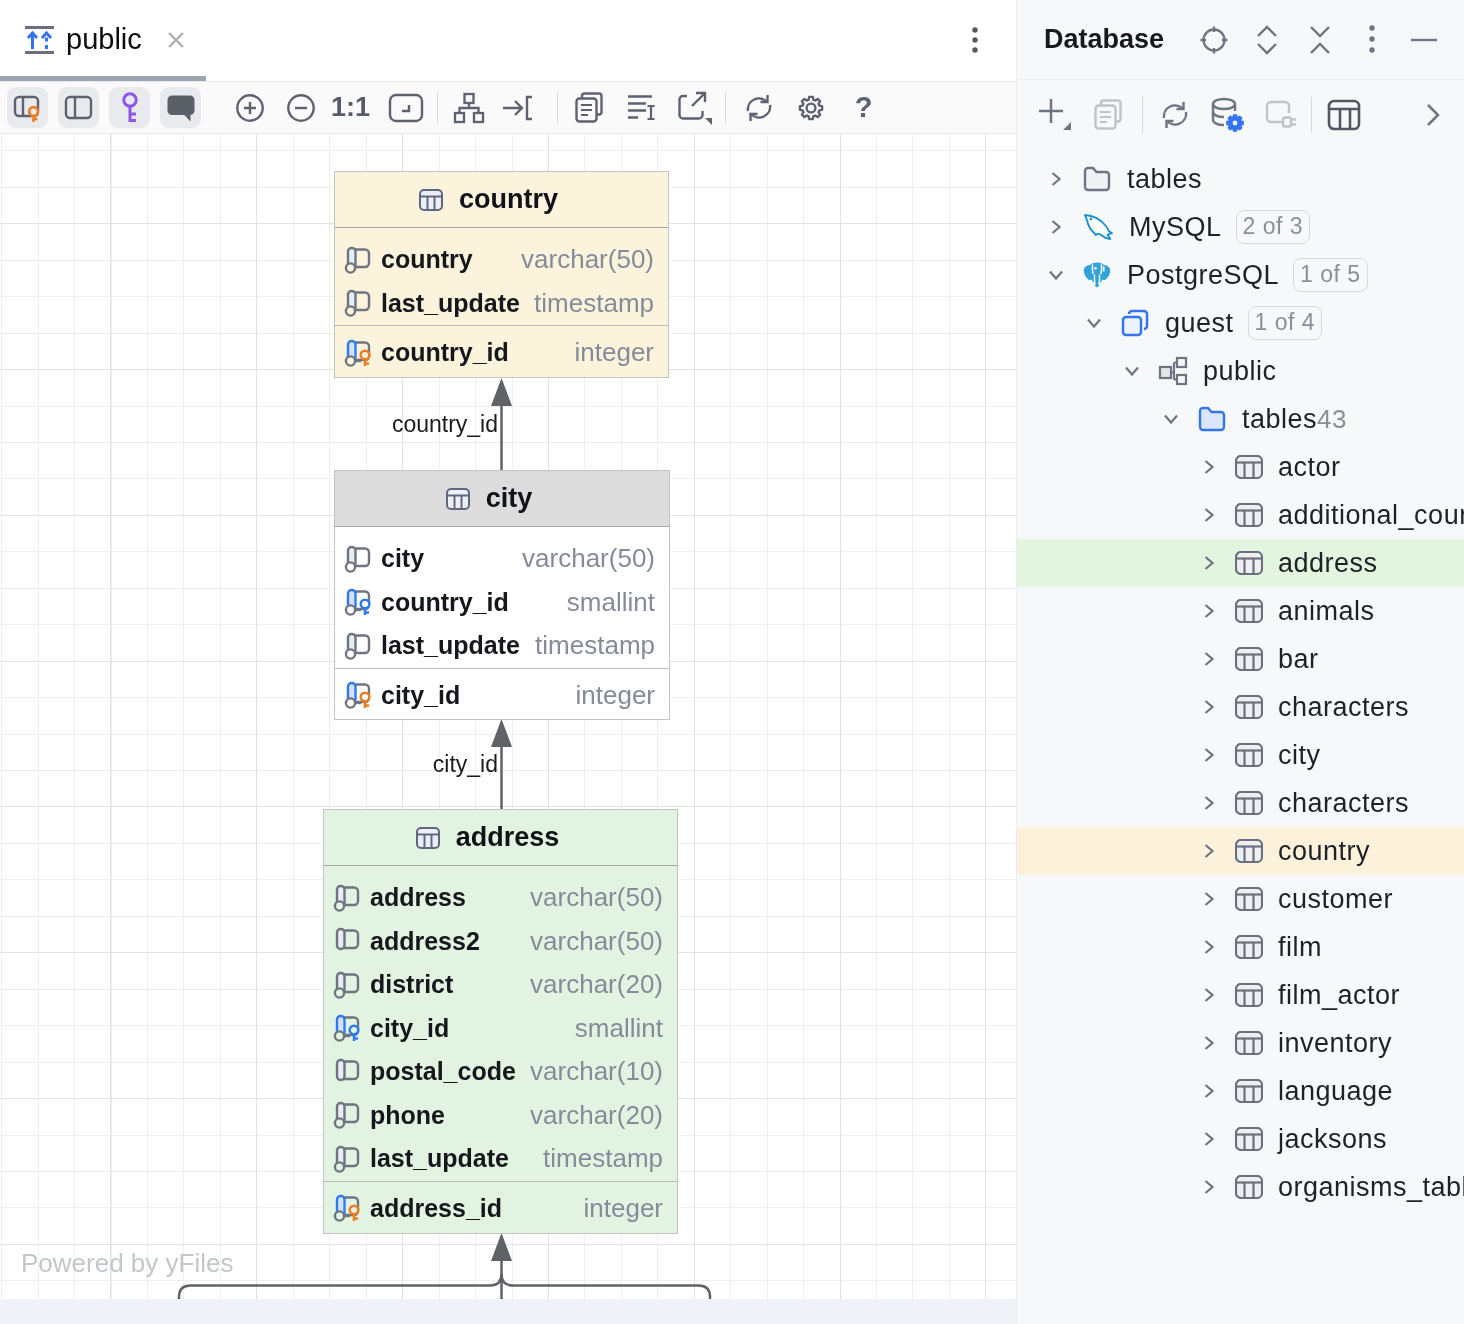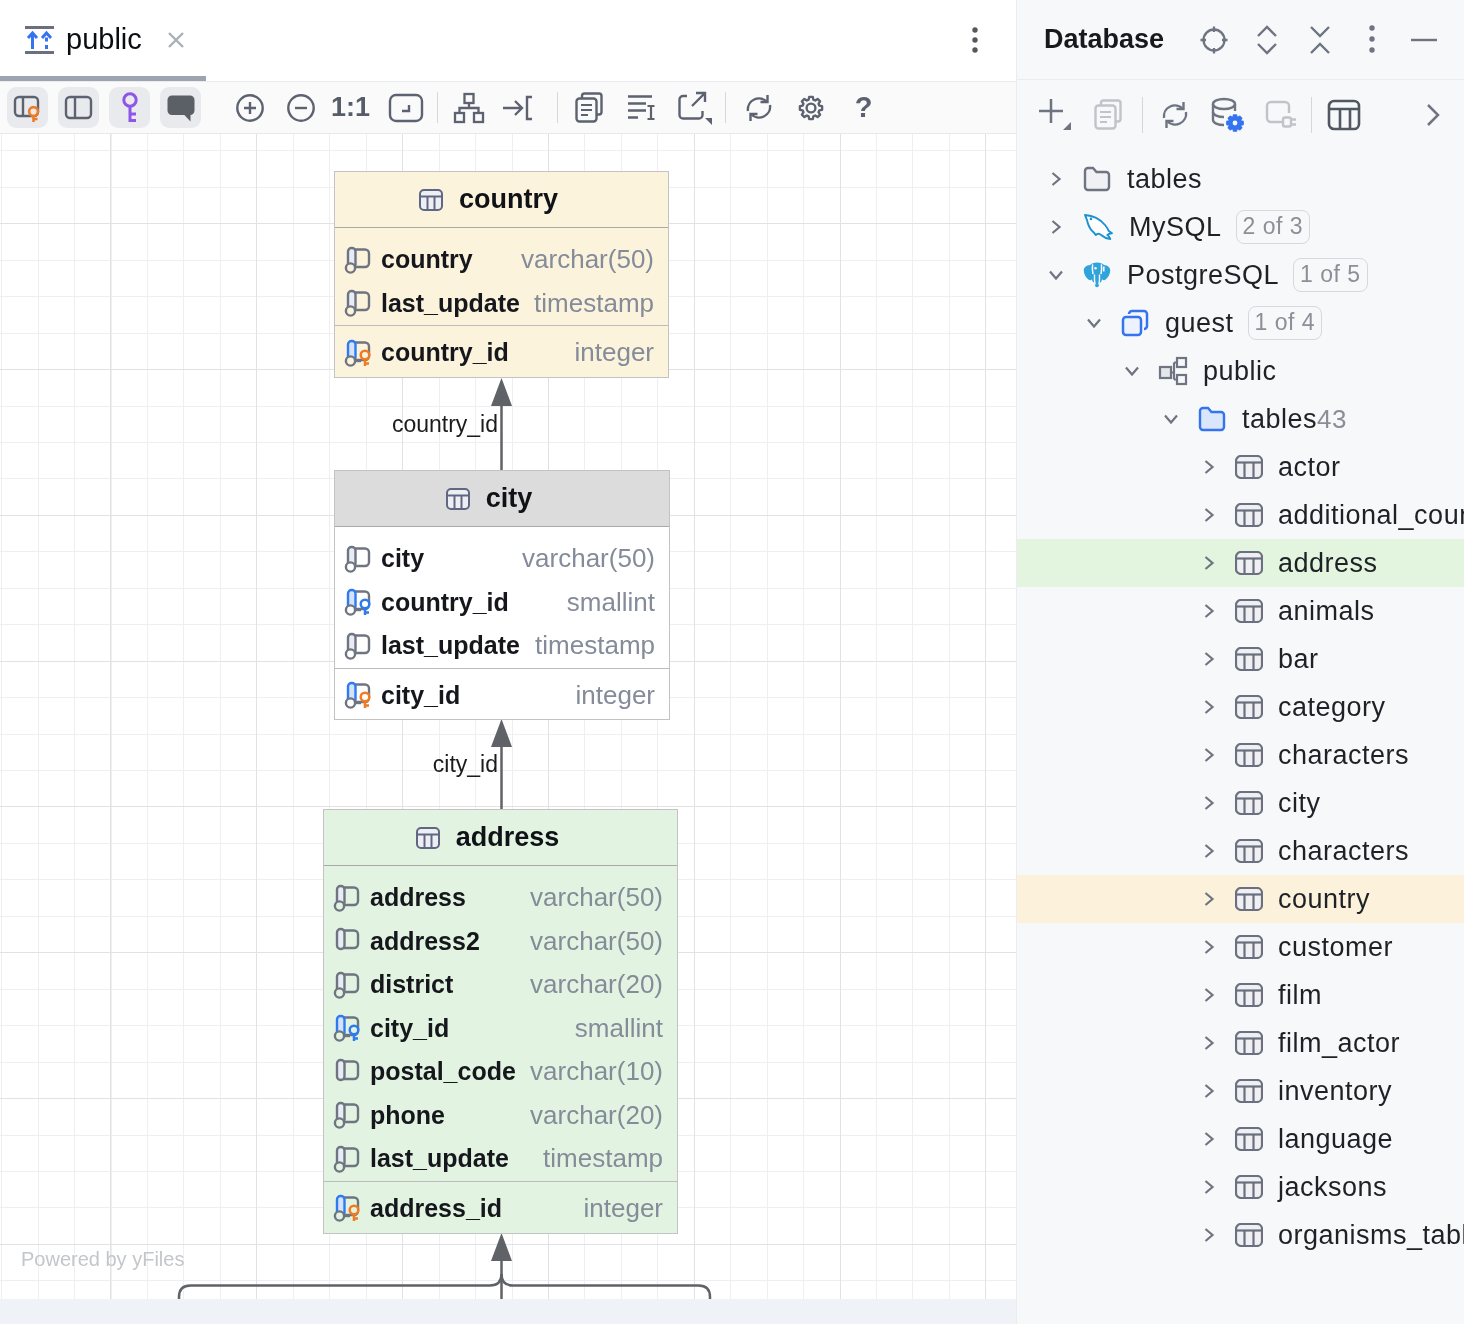--- a/index.html
+++ b/index.html
@@ -10,21 +10,21 @@
 #tabunderline{position:absolute;left:0;top:76px;width:206px;height:5px;background:#9da4b0}
 #ltoolbar{position:absolute;left:0;top:81px;width:1016px;height:53px;background:#fafafb;
   border-top:1px solid #e9ebee;border-bottom:1px solid #e7e9ec}
 .tbtn{position:absolute;top:5px;width:41px;height:41px;border-radius:9px;background:#e9eaee;
   display:flex;align-items:center;justify-content:center}
 .tico{position:absolute;top:5px;width:41px;height:41px;display:flex;align-items:center;justify-content:center}
 .tsep{position:absolute;top:10px;width:1px;height:31px;background:#d4d7dc}
 
 #canvas{position:absolute;left:0;top:134px;width:1016px;height:1190px;background:#fff;overflow:hidden}
 #bstrip{position:absolute;left:0;top:1299px;width:1016px;height:25px;background:#eff2f6}
-#yfiles{position:absolute;left:21px;top:1114px;font-size:20px;color:#c3c6ca}
+#yfiles{position:absolute;left:21px;top:1114px;font-size:26px;color:#c3c6ca}
 
 .node{position:absolute;border:1.5px solid #c3c3c3}
 .nhead{height:56px;display:flex;align-items:center;justify-content:center;padding-right:26px;
   font-weight:bold;font-size:27px;color:#101217;border-bottom:1.5px solid #a9a9a9}
 .nhead svg{margin-right:16px}
 .nrow{height:43.5px;display:flex;align-items:center;padding:0 14px 0 9px;font-size:26px}
 .nrow .nm{font-weight:bold;font-size:25px;color:#15171c;white-space:pre}
 .nrow .ty{margin-left:auto;color:#848b99}
 .nrow svg{margin-right:8px;flex:none}
 .ksep{height:0;border-top:1.5px solid #bcbcbc;margin-bottom:5px}
@@ -676,32 +676,20 @@
 <div class="trow" style="padding-left:184px">
         <svg class="chev" width="16" height="16" viewBox="0 0 16 16">
           <path d="M4.5 2 L11.5 8 L4.5 14" fill="none" stroke="#6e7480" stroke-width="2.2"></path>
         </svg>
         <svg class="icn" width="28" height="24" viewBox="0 0 28 24">
           <rect x="1" y="1" width="26" height="22" rx="5" fill="#f0f0f3" stroke="#6a7080" stroke-width="2.2"></rect>
           <line x1="1" y1="7.5" x2="27" y2="7.5" stroke="#6a7080" stroke-width="2.2"></line>
           <line x1="9.5" y1="7.5" x2="9.5" y2="23" stroke="#6a7080" stroke-width="2.2"></line>
           <line x1="18.5" y1="7.5" x2="18.5" y2="23" stroke="#6a7080" stroke-width="2.2"></line>
         </svg>
-        <span>category</span>
-      </div>
-<div class="trow" style="padding-left:184px">
-        <svg class="chev" width="16" height="16" viewBox="0 0 16 16">
-          <path d="M4.5 2 L11.5 8 L4.5 14" fill="none" stroke="#6e7480" stroke-width="2.2"></path>
-        </svg>
-        <svg class="icn" width="28" height="24" viewBox="0 0 28 24">
-          <rect x="1" y="1" width="26" height="22" rx="5" fill="#f0f0f3" stroke="#6a7080" stroke-width="2.2"></rect>
-          <line x1="1" y1="7.5" x2="27" y2="7.5" stroke="#6a7080" stroke-width="2.2"></line>
-          <line x1="9.5" y1="7.5" x2="9.5" y2="23" stroke="#6a7080" stroke-width="2.2"></line>
-          <line x1="18.5" y1="7.5" x2="18.5" y2="23" stroke="#6a7080" stroke-width="2.2"></line>
-        </svg>
         <span>characters</span>
       </div>
 <div class="trow" style="padding-left:184px">
         <svg class="chev" width="16" height="16" viewBox="0 0 16 16">
           <path d="M4.5 2 L11.5 8 L4.5 14" fill="none" stroke="#6e7480" stroke-width="2.2"></path>
         </svg>
         <svg class="icn" width="28" height="24" viewBox="0 0 28 24">
           <rect x="1" y="1" width="26" height="22" rx="5" fill="#f0f0f3" stroke="#6a7080" stroke-width="2.2"></rect>
           <line x1="1" y1="7.5" x2="27" y2="7.5" stroke="#6a7080" stroke-width="2.2"></line>
           <line x1="9.5" y1="7.5" x2="9.5" y2="23" stroke="#6a7080" stroke-width="2.2"></line>

